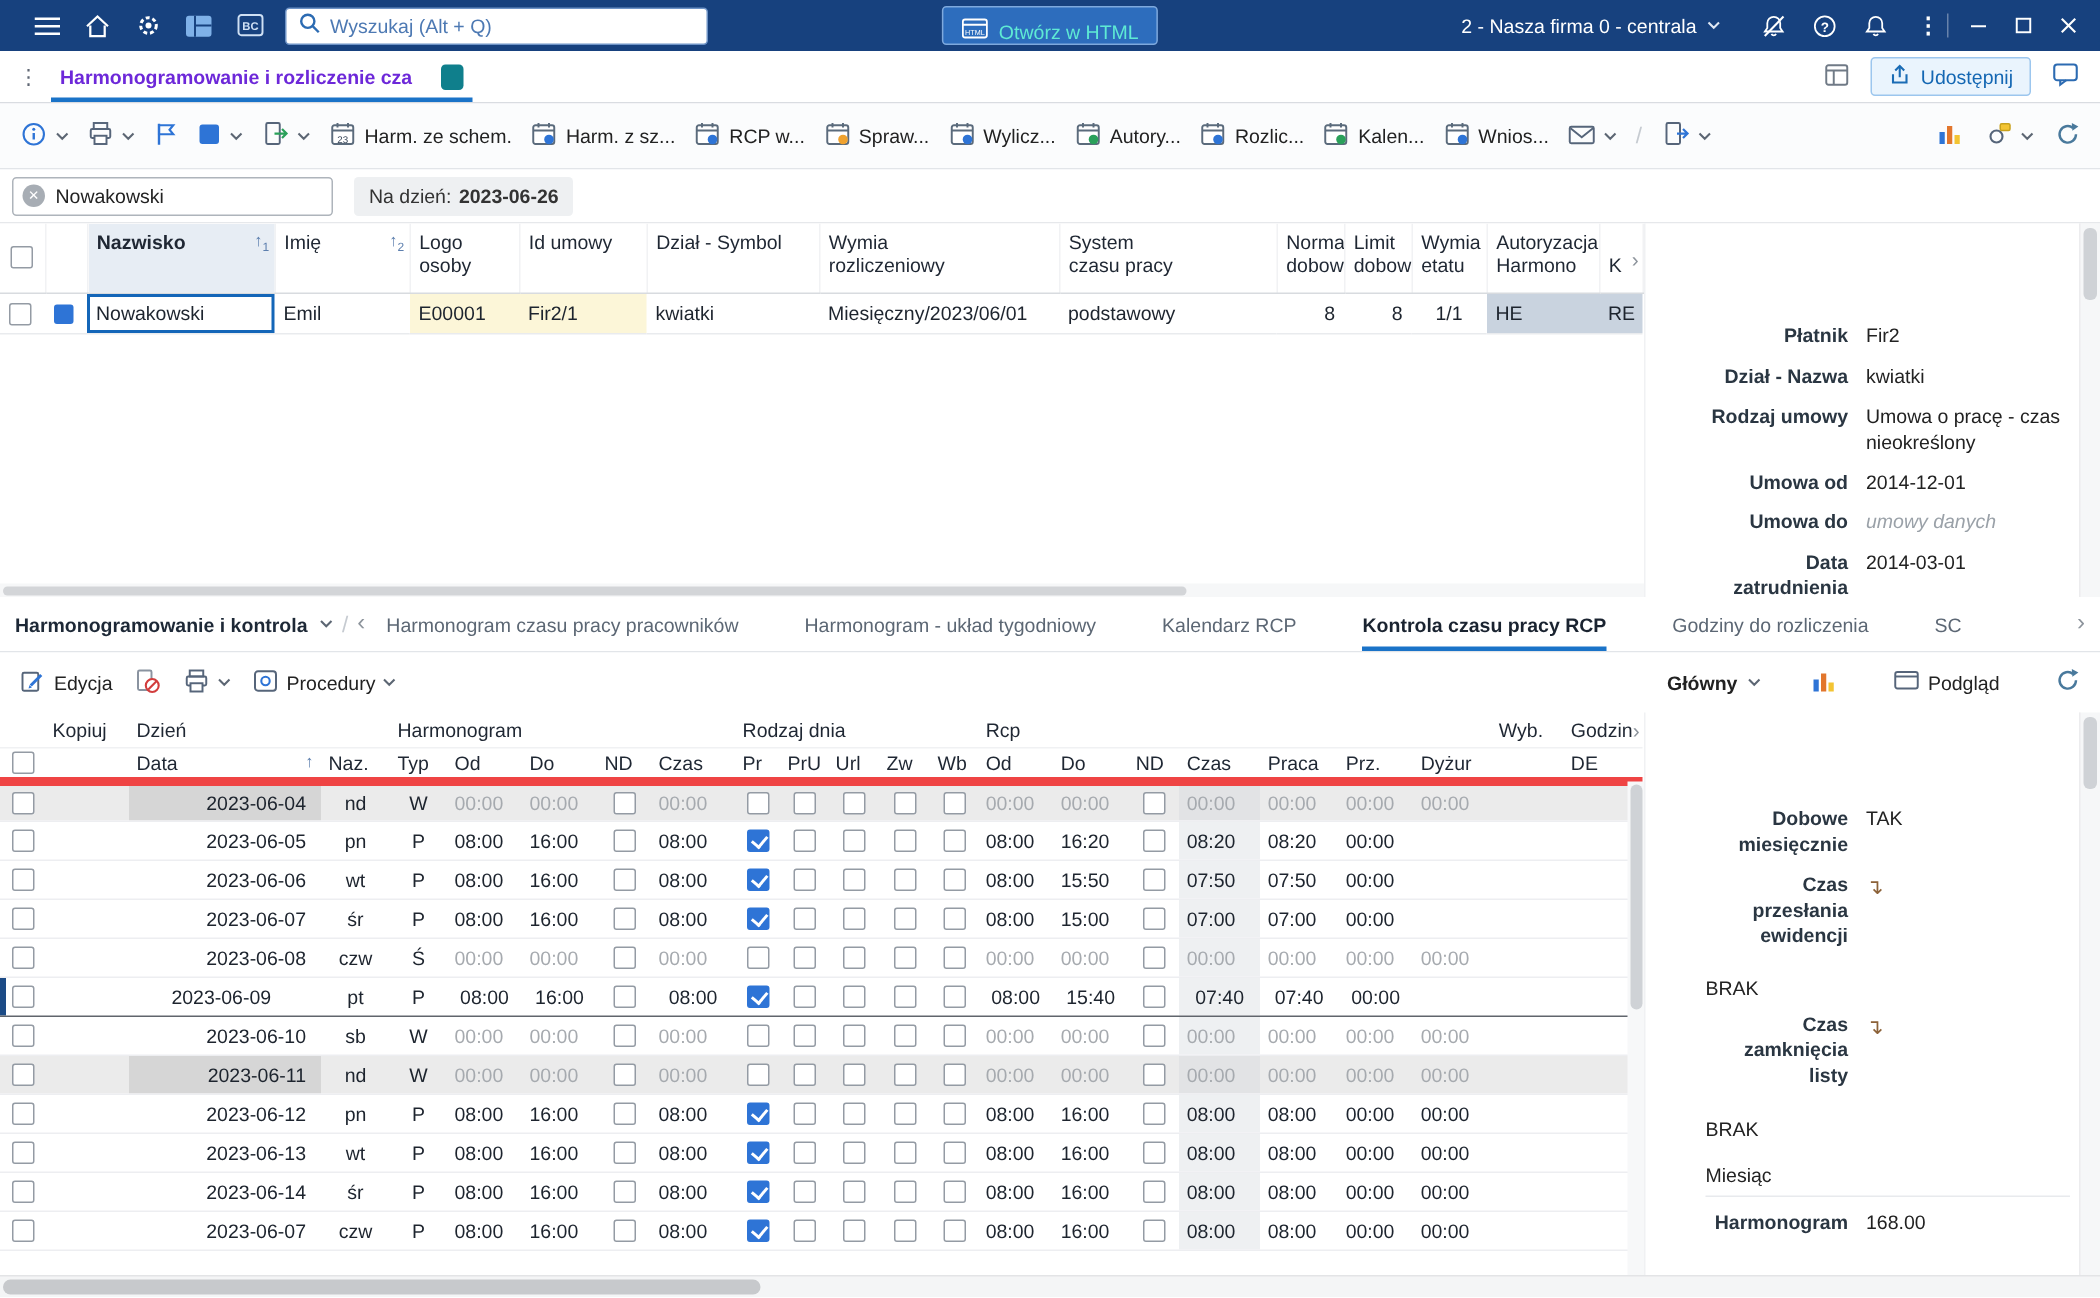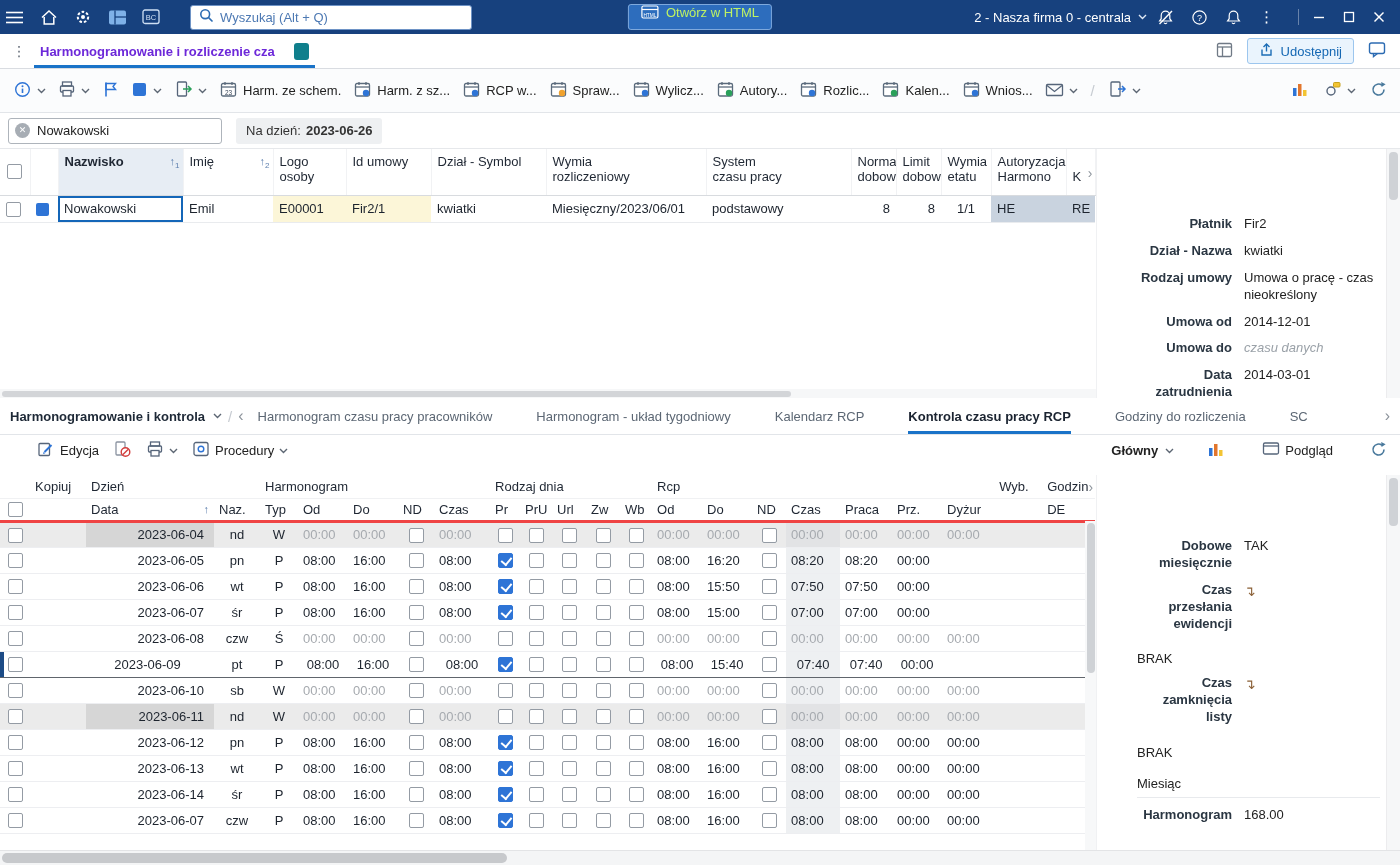--- a/index.html
+++ b/index.html
@@ -3,25 +3,25 @@
 <meta charset="utf-8">
 <style>
 *{margin:0;padding:0;box-sizing:border-box;}
 html,body{width:1400px;height:865px;}
 body{font-family:"Liberation Sans",sans-serif;font-size:13px;color:#222;background:#fff;overflow:hidden;}
 button{font:inherit;background:none;border:0;cursor:pointer;color:inherit;}
 .app{width:1400px;height:865px;display:flex;flex-direction:column;overflow:hidden;background:#fff;}
 
 
 .topbar{height:34px;background:#17417e;display:flex;align-items:center;color:#fff;padding:0 6px;position:relative;flex:none;}
-.tbic{width:34px;height:34px;display:flex;align-items:center;justify-content:flex-start;flex:none;}
+.tbic{width:34px;height:34px;display:flex;align-items:center;justify-content:flex-end;flex:none;font-weight:bold;}
 .gsearch{width:282px;height:25px;margin-left:14px;background:#fff;border:1px solid #6e93c6;border-radius:3px;display:flex;align-items:center;gap:6px;padding:0 8px;}
 .gsearch input{flex:1;border:0;outline:0;font:13px "Liberation Sans",sans-serif;color:#1c4a8a;background:transparent;min-width:0;}
 .gsearch input::placeholder{color:#4d79b3;opacity:1;}
-.htmlbtn{position:absolute;left:50%;transform:translateX(-50%);height:26px;background:#2d6dbd;border:1px solid #7ea9dd;border-radius:3px;color:#bef264;display:flex;align-items:flex-start;gap:7px;padding:0 12px;font-size:13px;}
+.htmlbtn{position:absolute;left:50%;transform:translateX(-50%);height:26px;background:#2d6dbd;border:1px solid #7ea9dd;border-radius:3px;color:#5eead4;display:flex;align-items:flex-end;gap:7px;padding:0 12px;font-size:13px;}
 .tbright{margin-left:auto;display:flex;align-items:center;}
 .company{display:flex;align-items:center;gap:7px;padding:0 10px;font-size:13px;white-space:nowrap;}
 .winsep{width:1px;height:16px;background:rgba(255,255,255,.35);margin:0 5px;}
 .winbtn{width:30px;height:34px;display:flex;align-items:center;justify-content:center;}
 .chev{display:inline-flex;color:#dfe8f4;}
 .chev.dark{color:#5c6673;}
 
 
 .tabbar{height:35px;background:#fff;border-bottom:1px solid #d9dce1;display:flex;align-items:center;padding:0 8px;flex:none;}
 .kebab{color:#5f6774;font-size:14px;width:22px;text-align:center;flex:none;}
@@ -84,31 +84,31 @@
 
 .lnav{height:37px;background:#fff;border-bottom:1px solid #e2e5e9;display:flex;align-items:center;padding:0 10px;flex:none;gap:0;overflow:hidden;}
 .lsel{display:flex;align-items:center;gap:8px;font-weight:700;color:#1d2836;flex:none;}
 .navchev{color:#8d949c;font-size:16px;flex:none;}
 .ltabs{display:flex;align-items:center;gap:44px;margin-left:14px;white-space:nowrap;overflow:hidden;flex:1;height:100%;}
 .ltab{color:#5c6774;height:100%;display:flex;align-items:center;position:relative;flex:none;}
 .ltab.active{color:#1a2330;font-weight:700;}
 .ltab.active::after{content:"";position:absolute;left:0;right:0;bottom:0;height:3px;background:#1a73c8;}
 
 
-.ltb{height:40px;background:#fff;display:flex;align-items:flex-start;gap:4px;padding:0 8px;flex:none;margin-left:24px;}
+.ltb{height:40px;background:#fff;display:flex;align-items:center;gap:4px;padding:0 8px;flex:none;}
 .ltb .right{margin-left:auto;display:flex;align-items:center;gap:27px;}
 .viewsel{font-weight:700;display:flex;gap:7px;align-items:center;}
 
 
 .lowerwrap{flex:1;display:flex;min-height:0;}
 .gridwrap2{width:1097px;position:relative;overflow:hidden;flex:none;background:#fff;border-right:1px solid #f0f1f3;}
 table.sgrid{border-collapse:collapse;table-layout:fixed;width:1095px;font-size:13px;}
 .sgrid th{font-weight:400;text-align:left;color:#1f2733;padding:0 5px;height:23px;white-space:nowrap;overflow:hidden;position:relative;}
 .sgrid tr.grow th{border-bottom:1px solid #f0f1f3;}
-.sgrid tr.srow th{border-bottom:3px solid #ef4444;}
+.sgrid tr.srow th{border-bottom:6px solid #ef4444;}
 .sgrid td{height:26px;padding:0 5px;border-bottom:1px solid #edeef1;white-space:nowrap;overflow:hidden;color:#1d242e;}
 .sgrid td.ccb,.sgrid th.ccb{text-align:center;padding:0 2px;}
 tr.sun td{background:#ebebeb;}
 tr.sun td.c-date{background:#d6d6d6;}
 td.c-rczas{background:#eef0f2;}
 tr.sun td.c-rczas{background:#e2e3e5;}
 td.ctime.mut{color:#a6aaaf;}
 td.c-date{text-align:right;padding-right:10px;}
 td.c-day{text-align:center;}
 td.c-typ{text-align:center;}
@@ -557,21 +557,21 @@
         <div class="drow">
           <div class="dlabel">Rodzaj umowy</div>
           <div class="dval">Umowa o pracę - czas nieokreślony</div>
         </div>
         <div class="drow">
           <div class="dlabel">Umowa od</div>
           <div class="dval">2014-12-01</div>
         </div>
         <div class="drow">
           <div class="dlabel">Umowa do</div>
-          <div class="dval muted">czasu danych</div>
+          <div class="dval muted">umowy danych</div>
         </div>
         <div class="drow">
           <div class="dlabel">Data zatrudnienia</div>
           <div class="dval">2014-03-01</div>
         </div>
       </aside>
     <div class="vrail">
         <div class="vthumb"></div>
       </div>
   </div>

